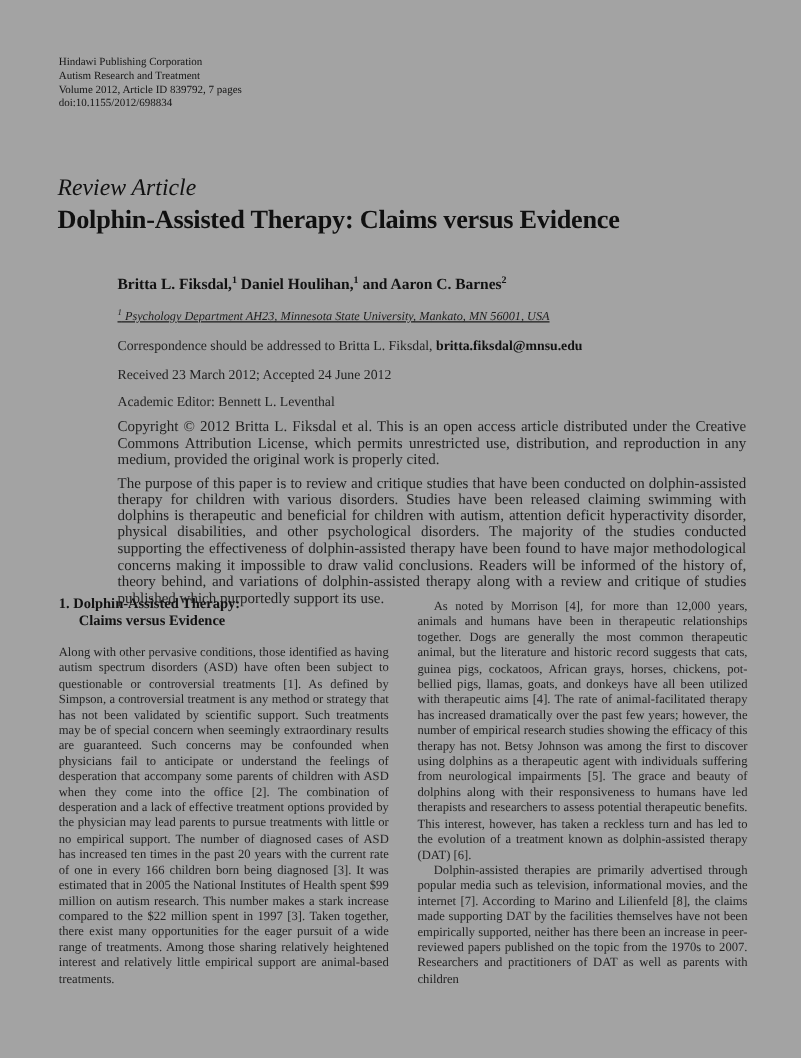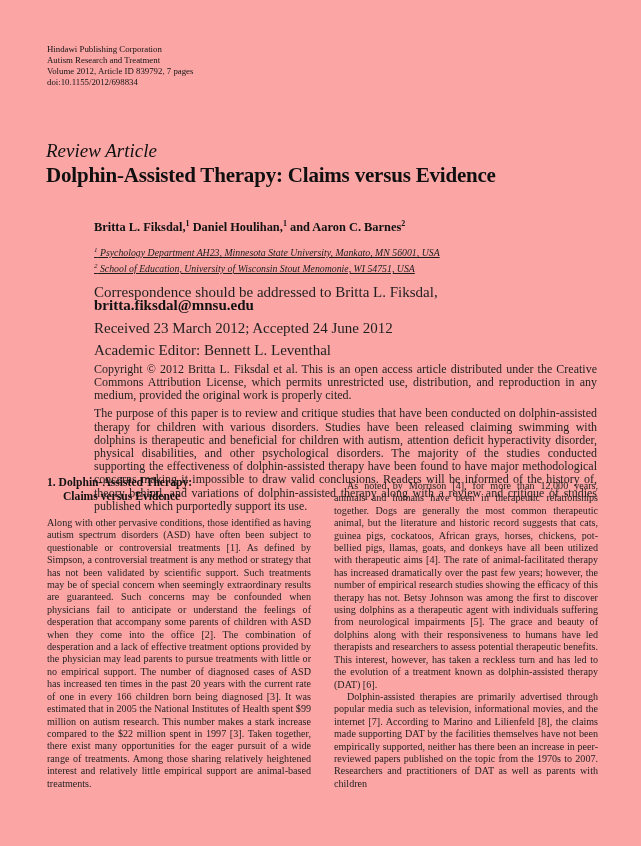--- a/index.html
+++ b/index.html
@@ -5,21 +5,21 @@
   html, body { margin: 0; padding: 0; }
   body {
     width: 641px; height: 846px;
     background: #ffffff;
     position: relative;
     overflow: hidden;
     font-family: "Liberation Serif", "DejaVu Serif", serif;
     color: #1f1f1f;
     -webkit-font-smoothing: antialiased;
   }
-  .page { position: absolute; inset: 0; background: #fca5a5; }
+  .page { position: absolute; inset: 0; background: #a3a3a3; }
 
   
   .pub-block {
     position: absolute; left: 47px; top: 44px;
     font-size: 8.8px; line-height: 11px; color: #141414;
   }
 
   
   .article-type {
     position: absolute; left: 46px; top: 140px;
@@ -37,21 +37,21 @@
   .authors {
     font-weight: bold; font-size: 12.4px; line-height: 15px;
     color: #121212; margin-bottom: 9px !important;
   }
   .authors sup { font-size: 8px; font-weight: bold; }
   .affiliations {
     font-style: italic; font-size: 9.8px; line-height: 12.6px;
     margin-bottom: 10px; color: #1c1c1c; text-decoration: underline;
   }
   .affiliations sup { font-size: 7px; font-style: italic; }
-  .meta-line { font-size: 15px; line-height: 13px; }
+  .meta-line { font-size: 11px; line-height: 13px; }
   .mb10 { margin-bottom: 10px !important; }
   .mb9  { margin-bottom: 9px  !important; }
   .mb6  { margin-bottom: 6px  !important; }
   .email { font-weight: bold; color: #121212; text-decoration: none; }
   .justify {
     text-align: justify; font-size: 12px; line-height: 13.2px;
   }
   .copyright { margin-bottom: 5px !important; }
 
   
@@ -87,21 +87,20 @@
   <div class="article-type">Review Article</div>
 
   <h1 class="title">Dolphin-Assisted Therapy: Claims versus Evidence</h1>
 
   <section class="meta">
 
     <p class="authors"><span>Britta L. Fiksdal,</span><sup>1</sup><span> Daniel Houlihan,</span><sup>1</sup><span> and Aaron C. Barnes</span><sup>2</sup></p>
 
     <div class="affiliations">
       <div><sup>1</sup><span> Psychology Department AH23, Minnesota State University, Mankato, MN 56001, USA</span></div>
-      <div><sup>2</sup><span> School of Education, University of Wisconsin Stout Menomonie, WI 54751, USA</span></div>
     </div>
 
     <p class="meta-line mb10"><span>Correspondence should be addressed to Britta L. Fiksdal, </span><a href="#" class="email">britta.fiksdal@mnsu.edu</a></p>
 
     <p class="meta-line mb9">Received 23 March 2012; Accepted 24 June 2012</p>
 
     <p class="meta-line mb6">Academic Editor: Bennett L. Leventhal</p>
 
     <p class="justify copyright">Copyright © 2012 Britta L. Fiksdal et al. This is an open access article distributed under the Creative Commons Attribution License, which permits unrestricted use, distribution, and reproduction in any medium, provided the original work is properly cited.</p>
 

